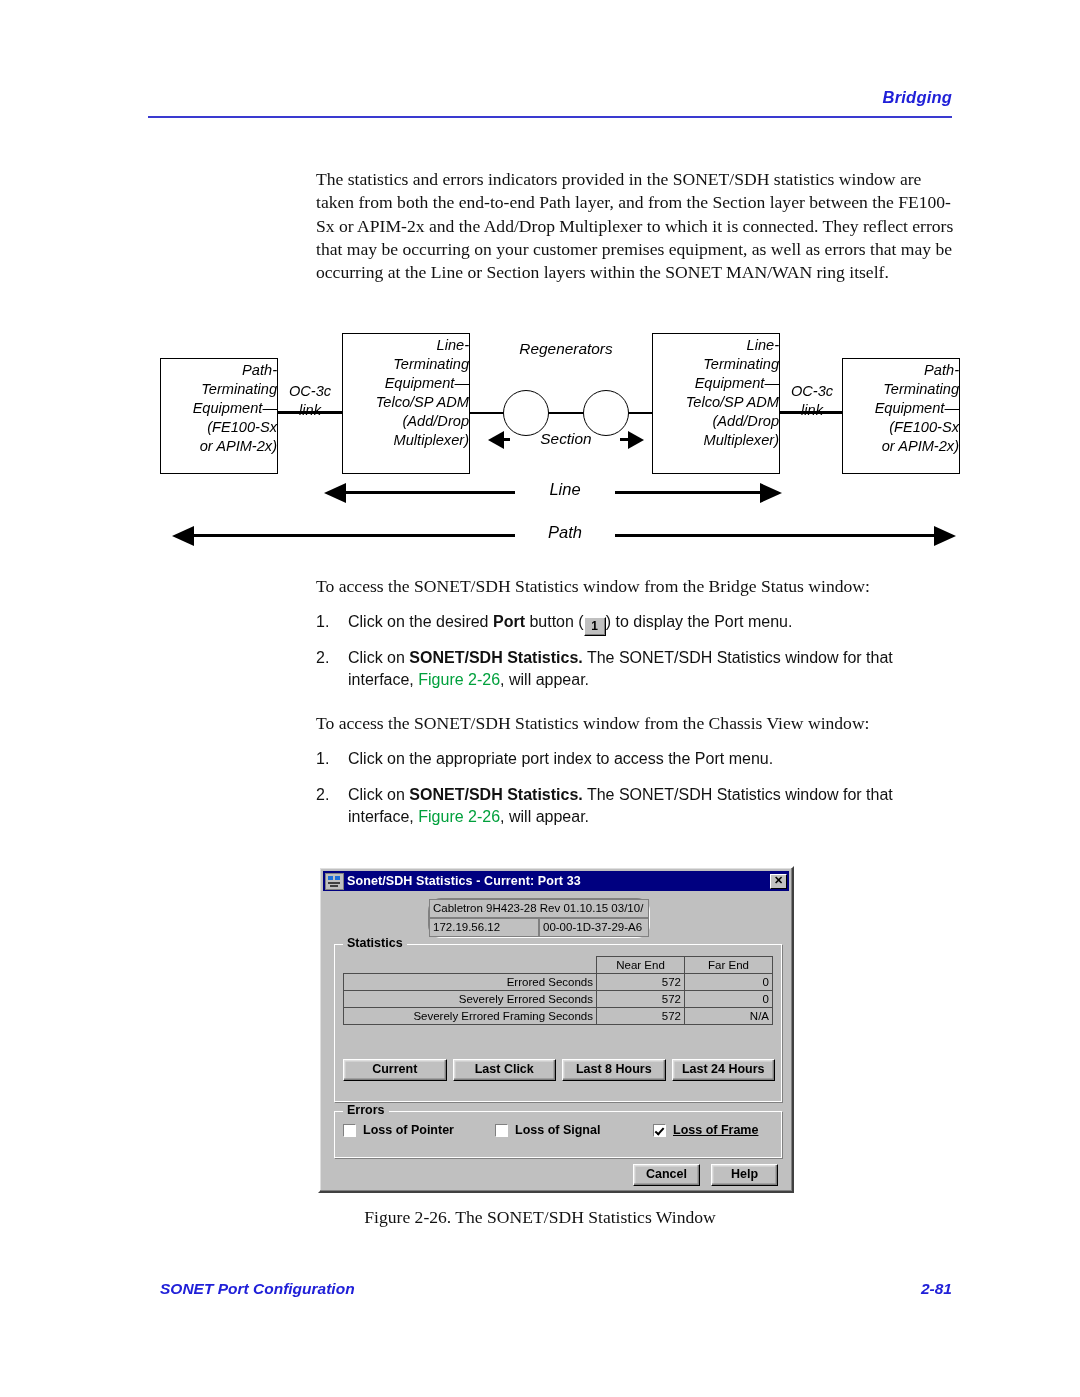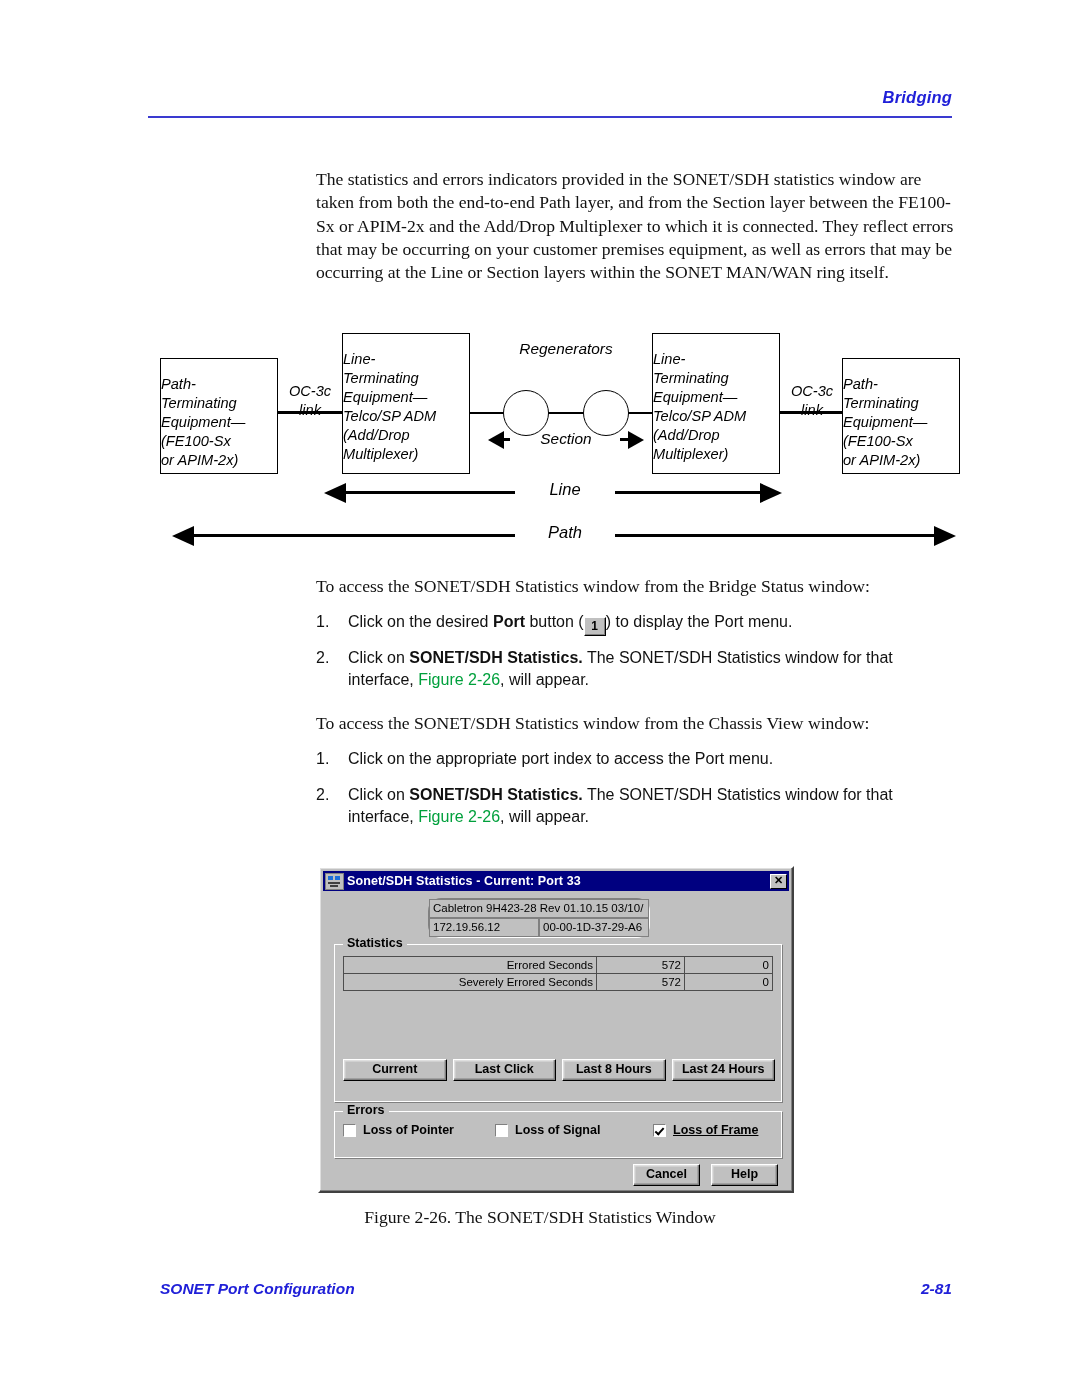--- a/index.html
+++ b/index.html
@@ -127,23 +127,23 @@
   }
   .dbox {
     position: absolute;
     border: 1.6px solid #000000;
     background: #ffffff;
     box-sizing: border-box;
     font-family: "Liberation Sans", sans-serif;
     font-style: italic;
     font-size: 14.6px;
     line-height: 19px;
-    text-align: left;
-    color: #000000;
-    padding-top: 16px;
+    text-align: right;
+    color: #000000;
+    padding-top: 2px;
     white-space: pre-line;
   }
   #box-pte-left  { left: 10px;  top: 33px;  width: 118px; height: 116px; }
   #box-lte-left  { left: 192px; top: 8px;   width: 128px; height: 141px; }
   #box-lte-right { left: 502px; top: 8px;   width: 128px; height: 141px; }
   #box-pte-right { left: 692px; top: 33px;  width: 118px; height: 116px; }
 
   .dlabel {
     position: absolute;
     font-family: "Liberation Sans", sans-serif;
@@ -611,29 +611,39 @@
       <div class="cell" id="cell-mac">00-00-1D-37-29-A6</div>
     </div>
   </div>
 
   <div class="groupbox" id="stats-group">
     <span class="gb-inner"></span>
     <div class="gb-title">Statistics</div>
 
     <table id="stats-table">
       <tbody>
+          <tr>
+        <td class="corner"></td>
+        <th class="colhead">Near End</th>
+        <th class="colhead">Far End</th>
+      </tr>
       <tr>
         <td class="rowlabel">Errored Seconds</td>
         <td class="val">572</td>
         <td class="val">0</td>
       </tr>
       <tr>
         <td class="rowlabel">Severely Errored Seconds</td>
         <td class="val">572</td>
         <td class="val">0</td>
+      </tr>
+      <tr>
+        <td class="rowlabel">Severely Errored Framing Seconds</td>
+        <td class="val">572</td>
+        <td class="val">N/A</td>
       </tr>
     </tbody>
       </table>
 
     <div id="period-buttons">
       <div class="win-btn">Current</div>
       <div class="win-btn">Last Click</div>
       <div class="win-btn">Last 8 Hours</div>
       <div class="win-btn">Last 24 Hours</div>
     </div>

